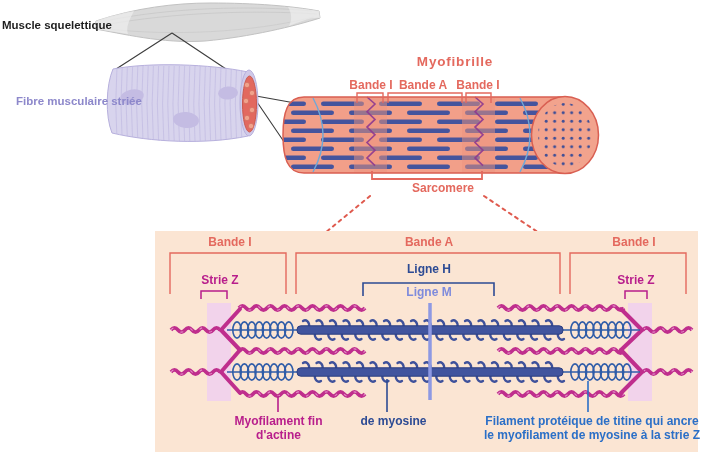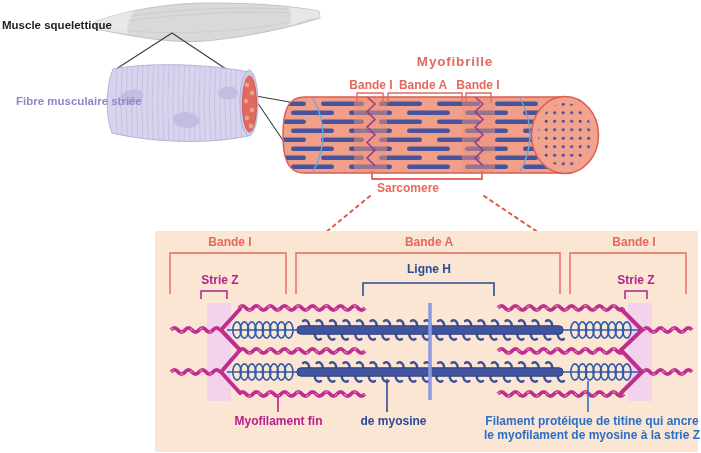--- a/index.html
+++ b/index.html
@@ -295,31 +295,33 @@
     <line x1="588" y1="381" x2="588" y2="412" stroke="#2b6fc7" stroke-width="1.6"></line>
   </g>
 </svg>
 
 <div class="lbl s12 black" style="left:2px;top:18px">Muscle squelettique</div>
 <div class="lbl s12 purple" style="left:16px;top:94px">Fibre musculaire striée</div>
 <div class="lbl c salmon" style="left:380px;top:54px;width:150px;font-size:13.5px;letter-spacing:0.8px">Myofibrille</div>
 <div class="lbl c s11 salmon" style="left:341px;top:79px;width:60px">Bande I</div>
 <div class="lbl c s11 salmon" style="left:392px;top:79px;width:62px">Bande A</div>
 <div class="lbl c s11 salmon" style="left:447px;top:79px;width:62px">Bande I</div>
-<div class="lbl c s11 salmon" style="left:358px;top:182px;width:100px">Sarcomere</div>
+<div class="lbl c s11 salmon" style="left:393px;top:182px;width:100px">Sarcomere</div>
 
 <div class="lbl c s11 salmon" style="left:182px;top:236px;width:96px">Bande I</div>
 <div class="lbl c s11 salmon" style="left:381px;top:236px;width:96px">Bande A</div>
 <div class="lbl c s11 salmon" style="left:586px;top:236px;width:96px">Bande I</div>
 <div class="lbl c s11 magenta" style="left:180px;top:274px;width:80px">Strie Z</div>
 <div class="lbl c s11 magenta" style="left:596px;top:274px;width:80px">Strie Z</div>
 <div class="lbl c s11 navy" style="left:381px;top:263px;width:96px">Ligne H</div>
+<div class="lbl c s11 peri" style="left:381px;top:286px;width:96px">Ligne M</div>
 
 <div class="lbl c s11 magenta" style="left:206px;top:415px;width:145px">
   <div>Myofilament fin</div>
+  <div>d'actine</div>
 </div>
 <div class="lbl c s11 navy" style="left:321px;top:415px;width:145px">
   <div>de myosine</div>
 </div>
 <div class="lbl c s11 blu" style="left:472px;top:415px;width:240px">
   <div>Filament protéique de titine qui ancre</div>
   <div>le myofilament de myosine à la strie Z</div>
 </div>
 </div>
 

